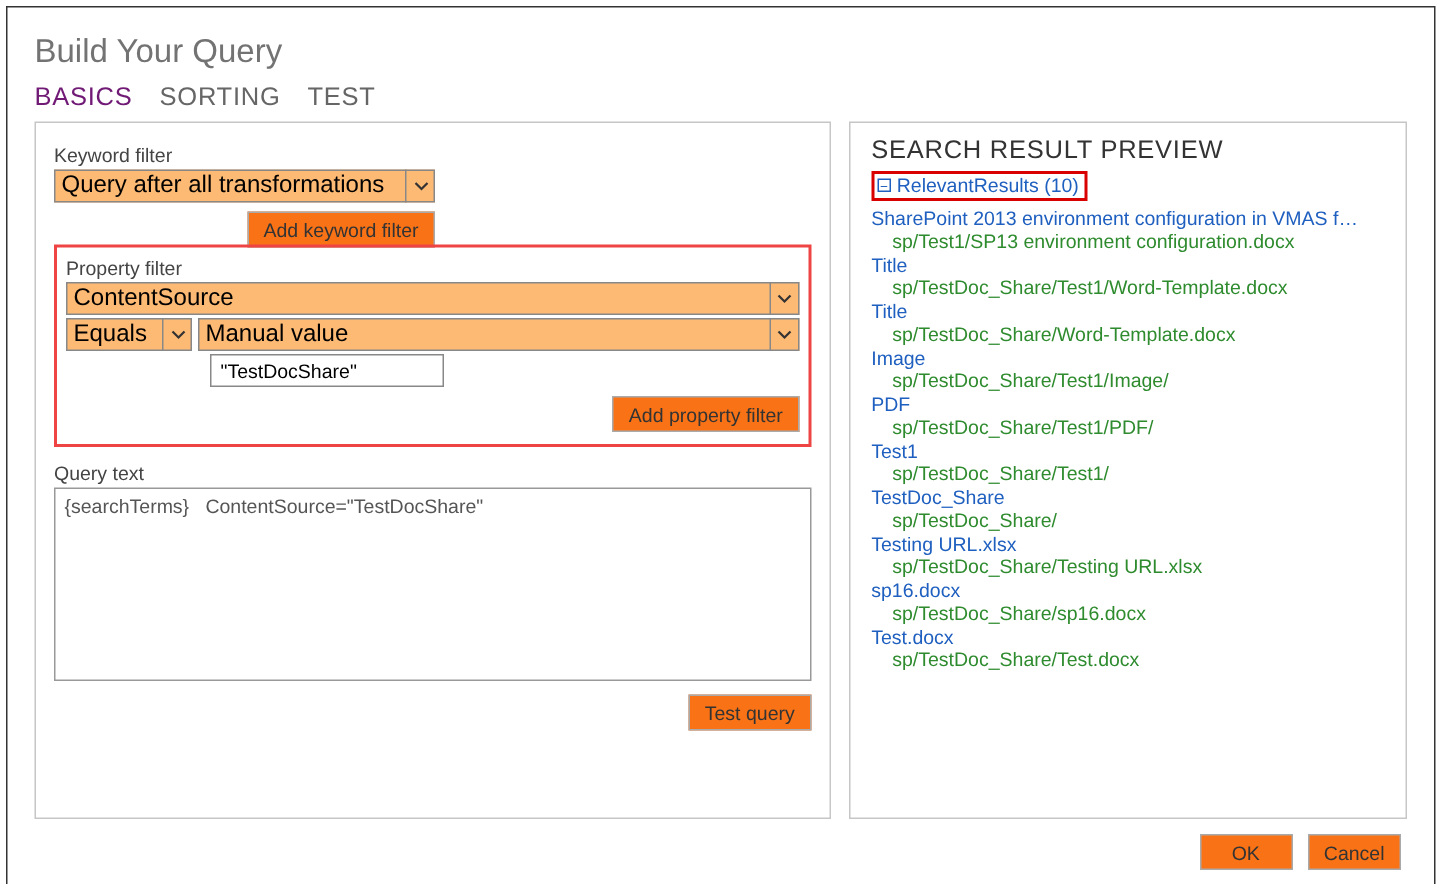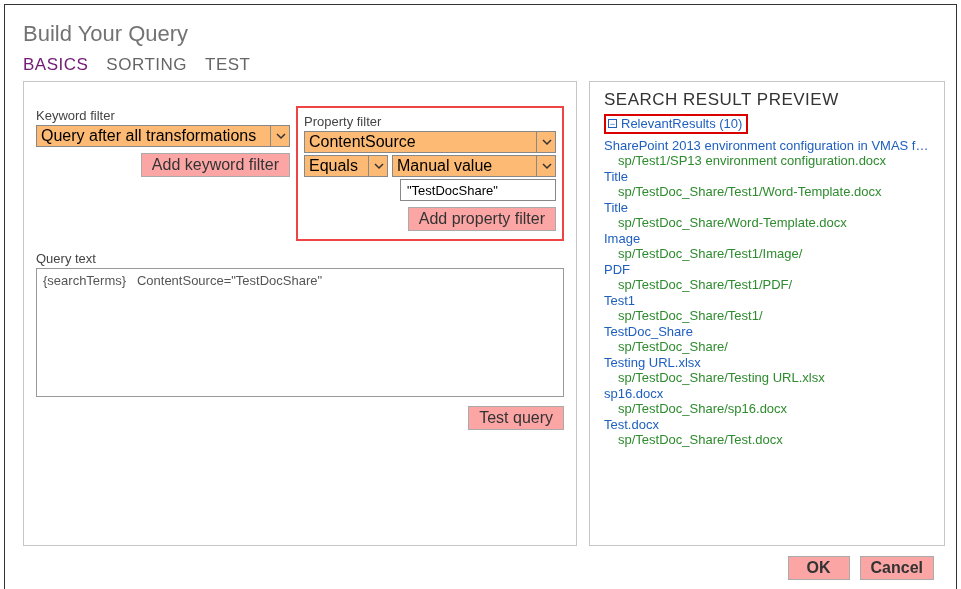--- a/index.html
+++ b/index.html
@@ -49,21 +49,22 @@
     }
     .right-panel {
       flex: 0.72;
       border: 1px solid #c6c6c6;
       padding: 6px 10px 10px 14px;
       min-height: 465px;
     }
     .filters-row {
       display: flex;
       gap: 0;
-      margin-top: 16px;
+      margin-top: 4px;
+      flex-direction: column;
     }
     .keyword-col { width: 260px; padding-right: 6px;}
     .property-col { flex: 1; }
     .filter-label {
       font-size: 13px;
       color: #444;
       margin-bottom: 2px;
     }
     .select-box {
       appearance: none;
@@ -89,22 +90,22 @@
       border-left: 1px solid #888;
       display: flex;
       align-items: center;
       justify-content: center;
       pointer-events: none;
     }
     .chev svg { width: 10px; height: 10px; }
     .row-inline { display: flex; gap: 4px; margin-top: 2px;}
     .btn {
       border: 1px solid #aaa;
-      background: #fca5a5;
-      font-size: 16px;
+      background: #f97316;
+      font-size: 13px;
       height: 24px;
       padding: 0 10px;
       cursor: pointer;
       color: #333;
     }
     .btn-row-right {
       display: flex;
       justify-content: flex-end;
       margin-top: 6px;
     }
@@ -179,21 +180,21 @@
       color: #2e8b2e;
       font-size: 13px;
       padding-left: 14px;
     }
     .dialog-footer {
       display: flex;
       justify-content: flex-end;
       gap: 10px;
       padding: 10px 4px 2px 0;
     }
-    .dialog-footer .btn { min-width: 62px; font-weight: bold; }
+    .dialog-footer .btn { min-width: 62px; }
     input, textarea, button { font-family: inherit; }
   </style>
 </head>
 <body>
 
 <div class="dialog">
   <div class="dialog-inner">
     <div class="dialog-title">Build Your Query</div>
 
     <div class="tabs">

